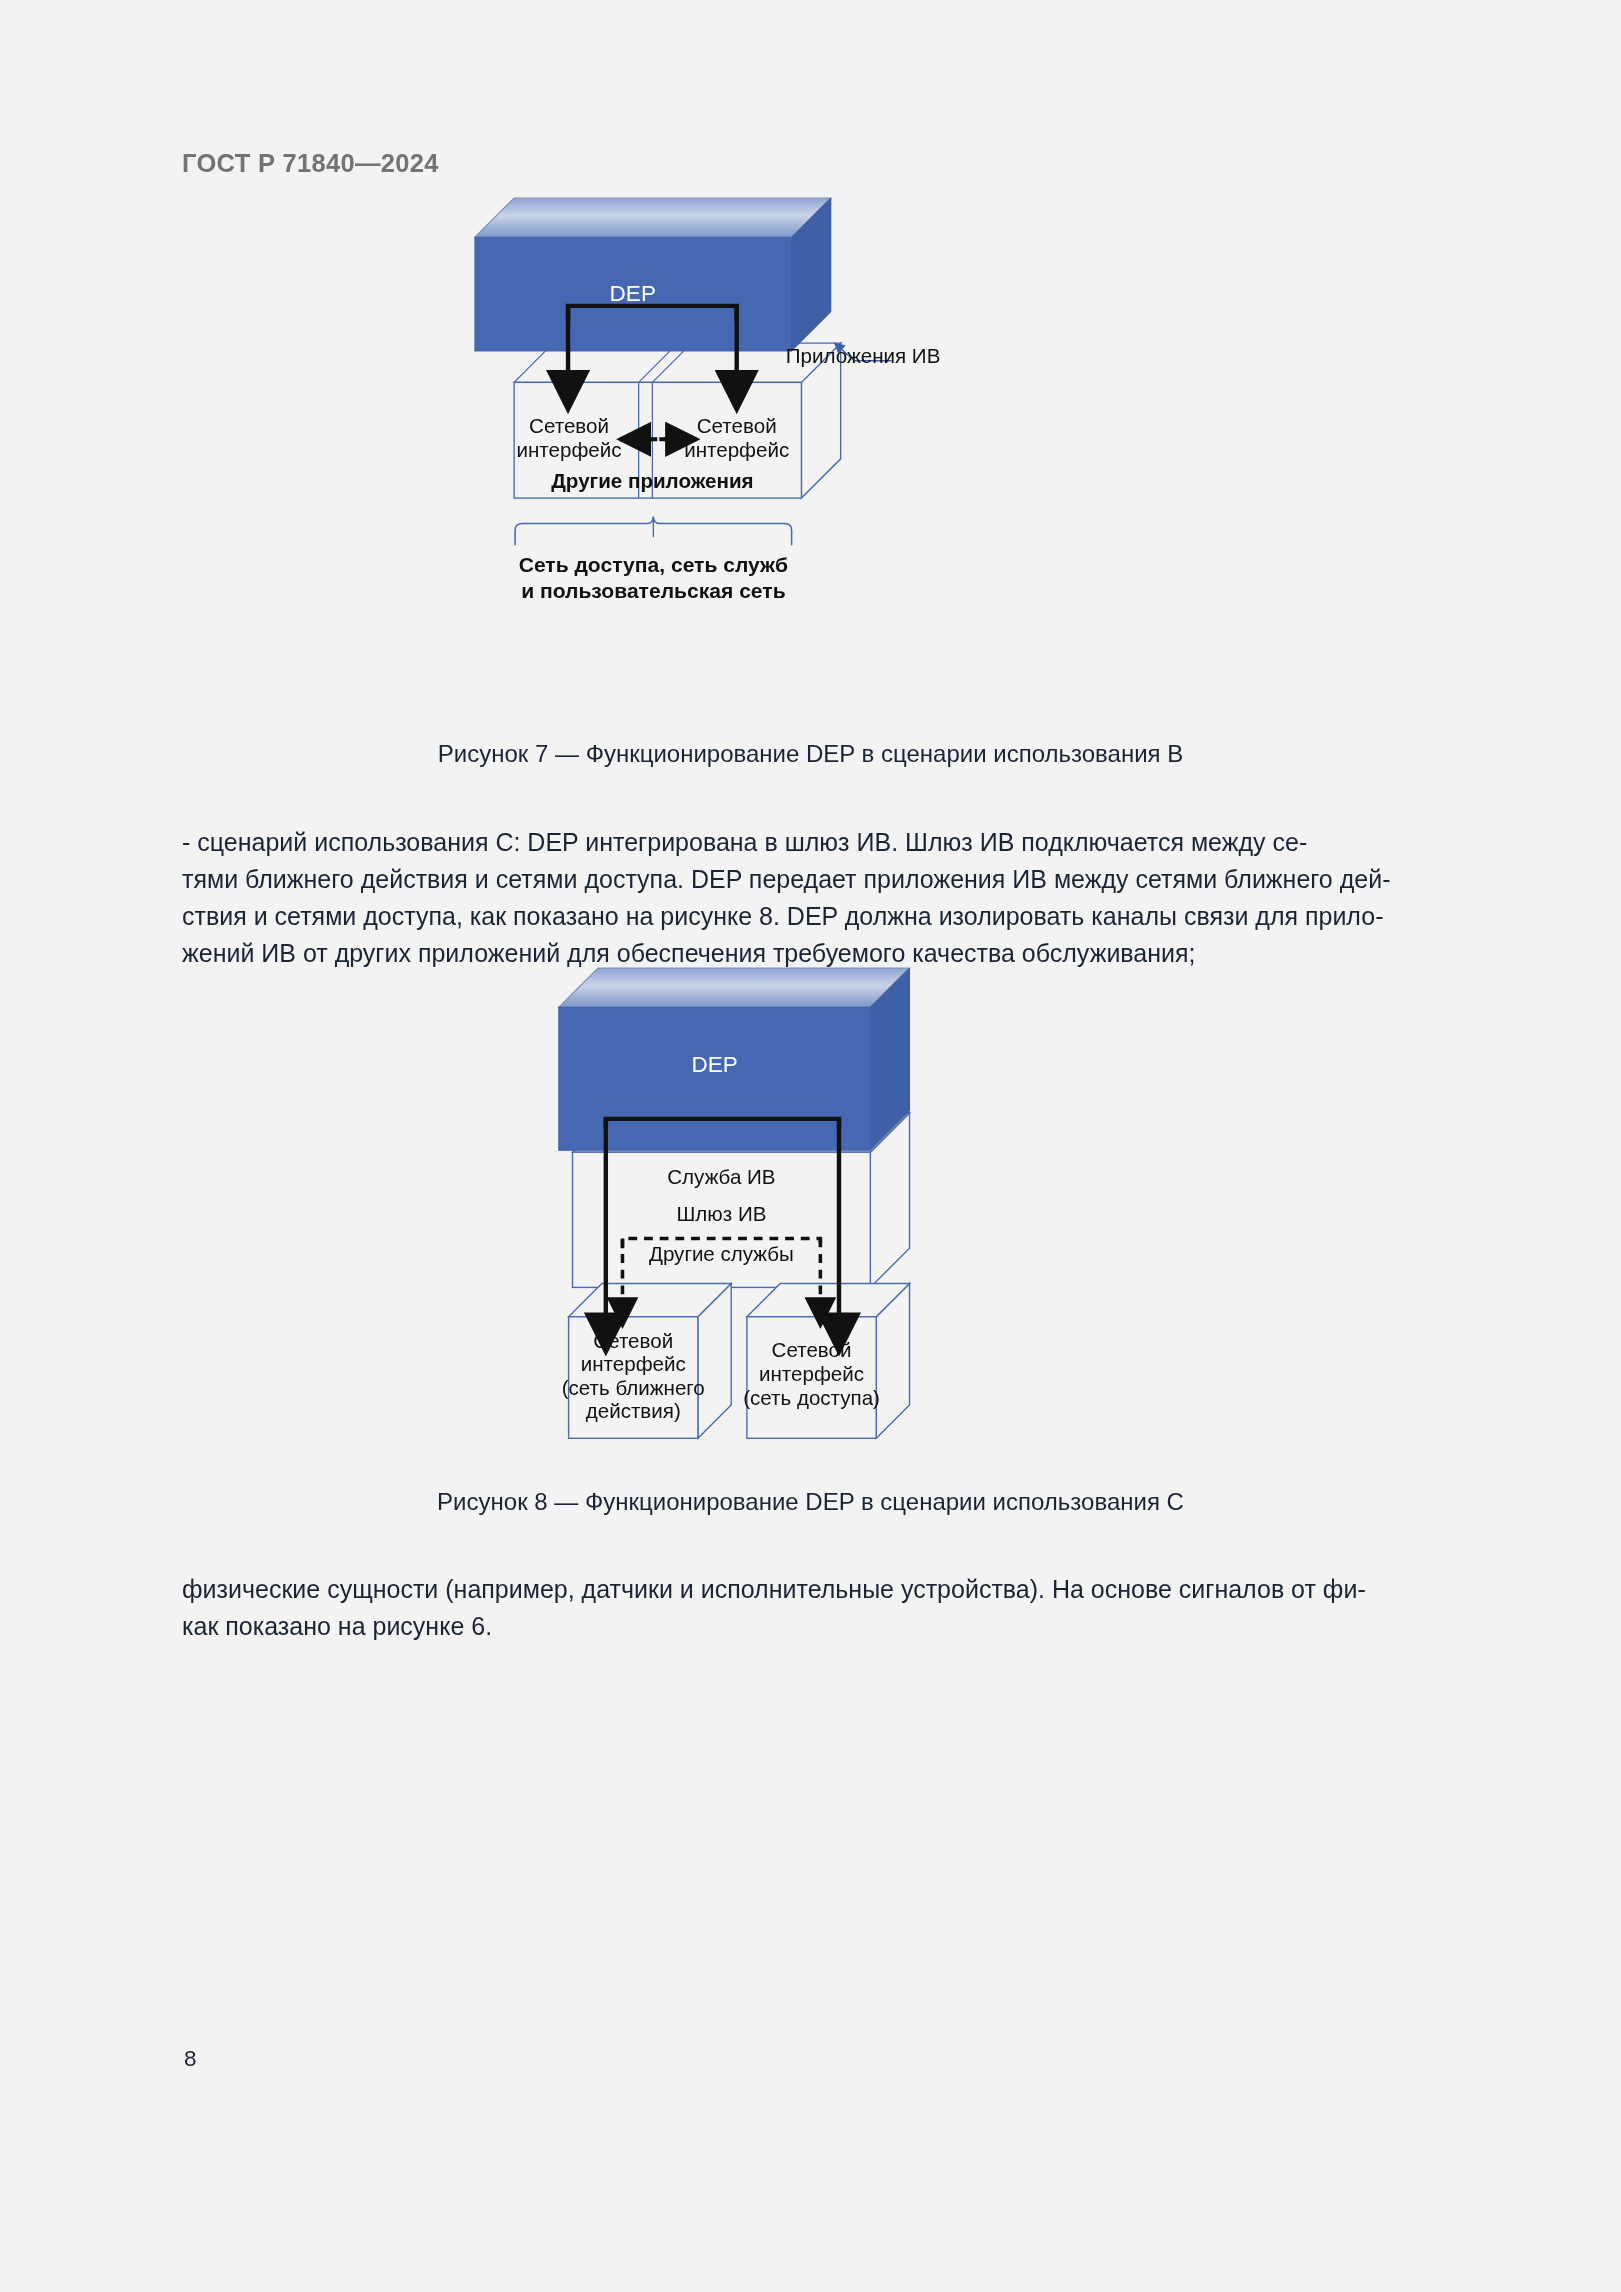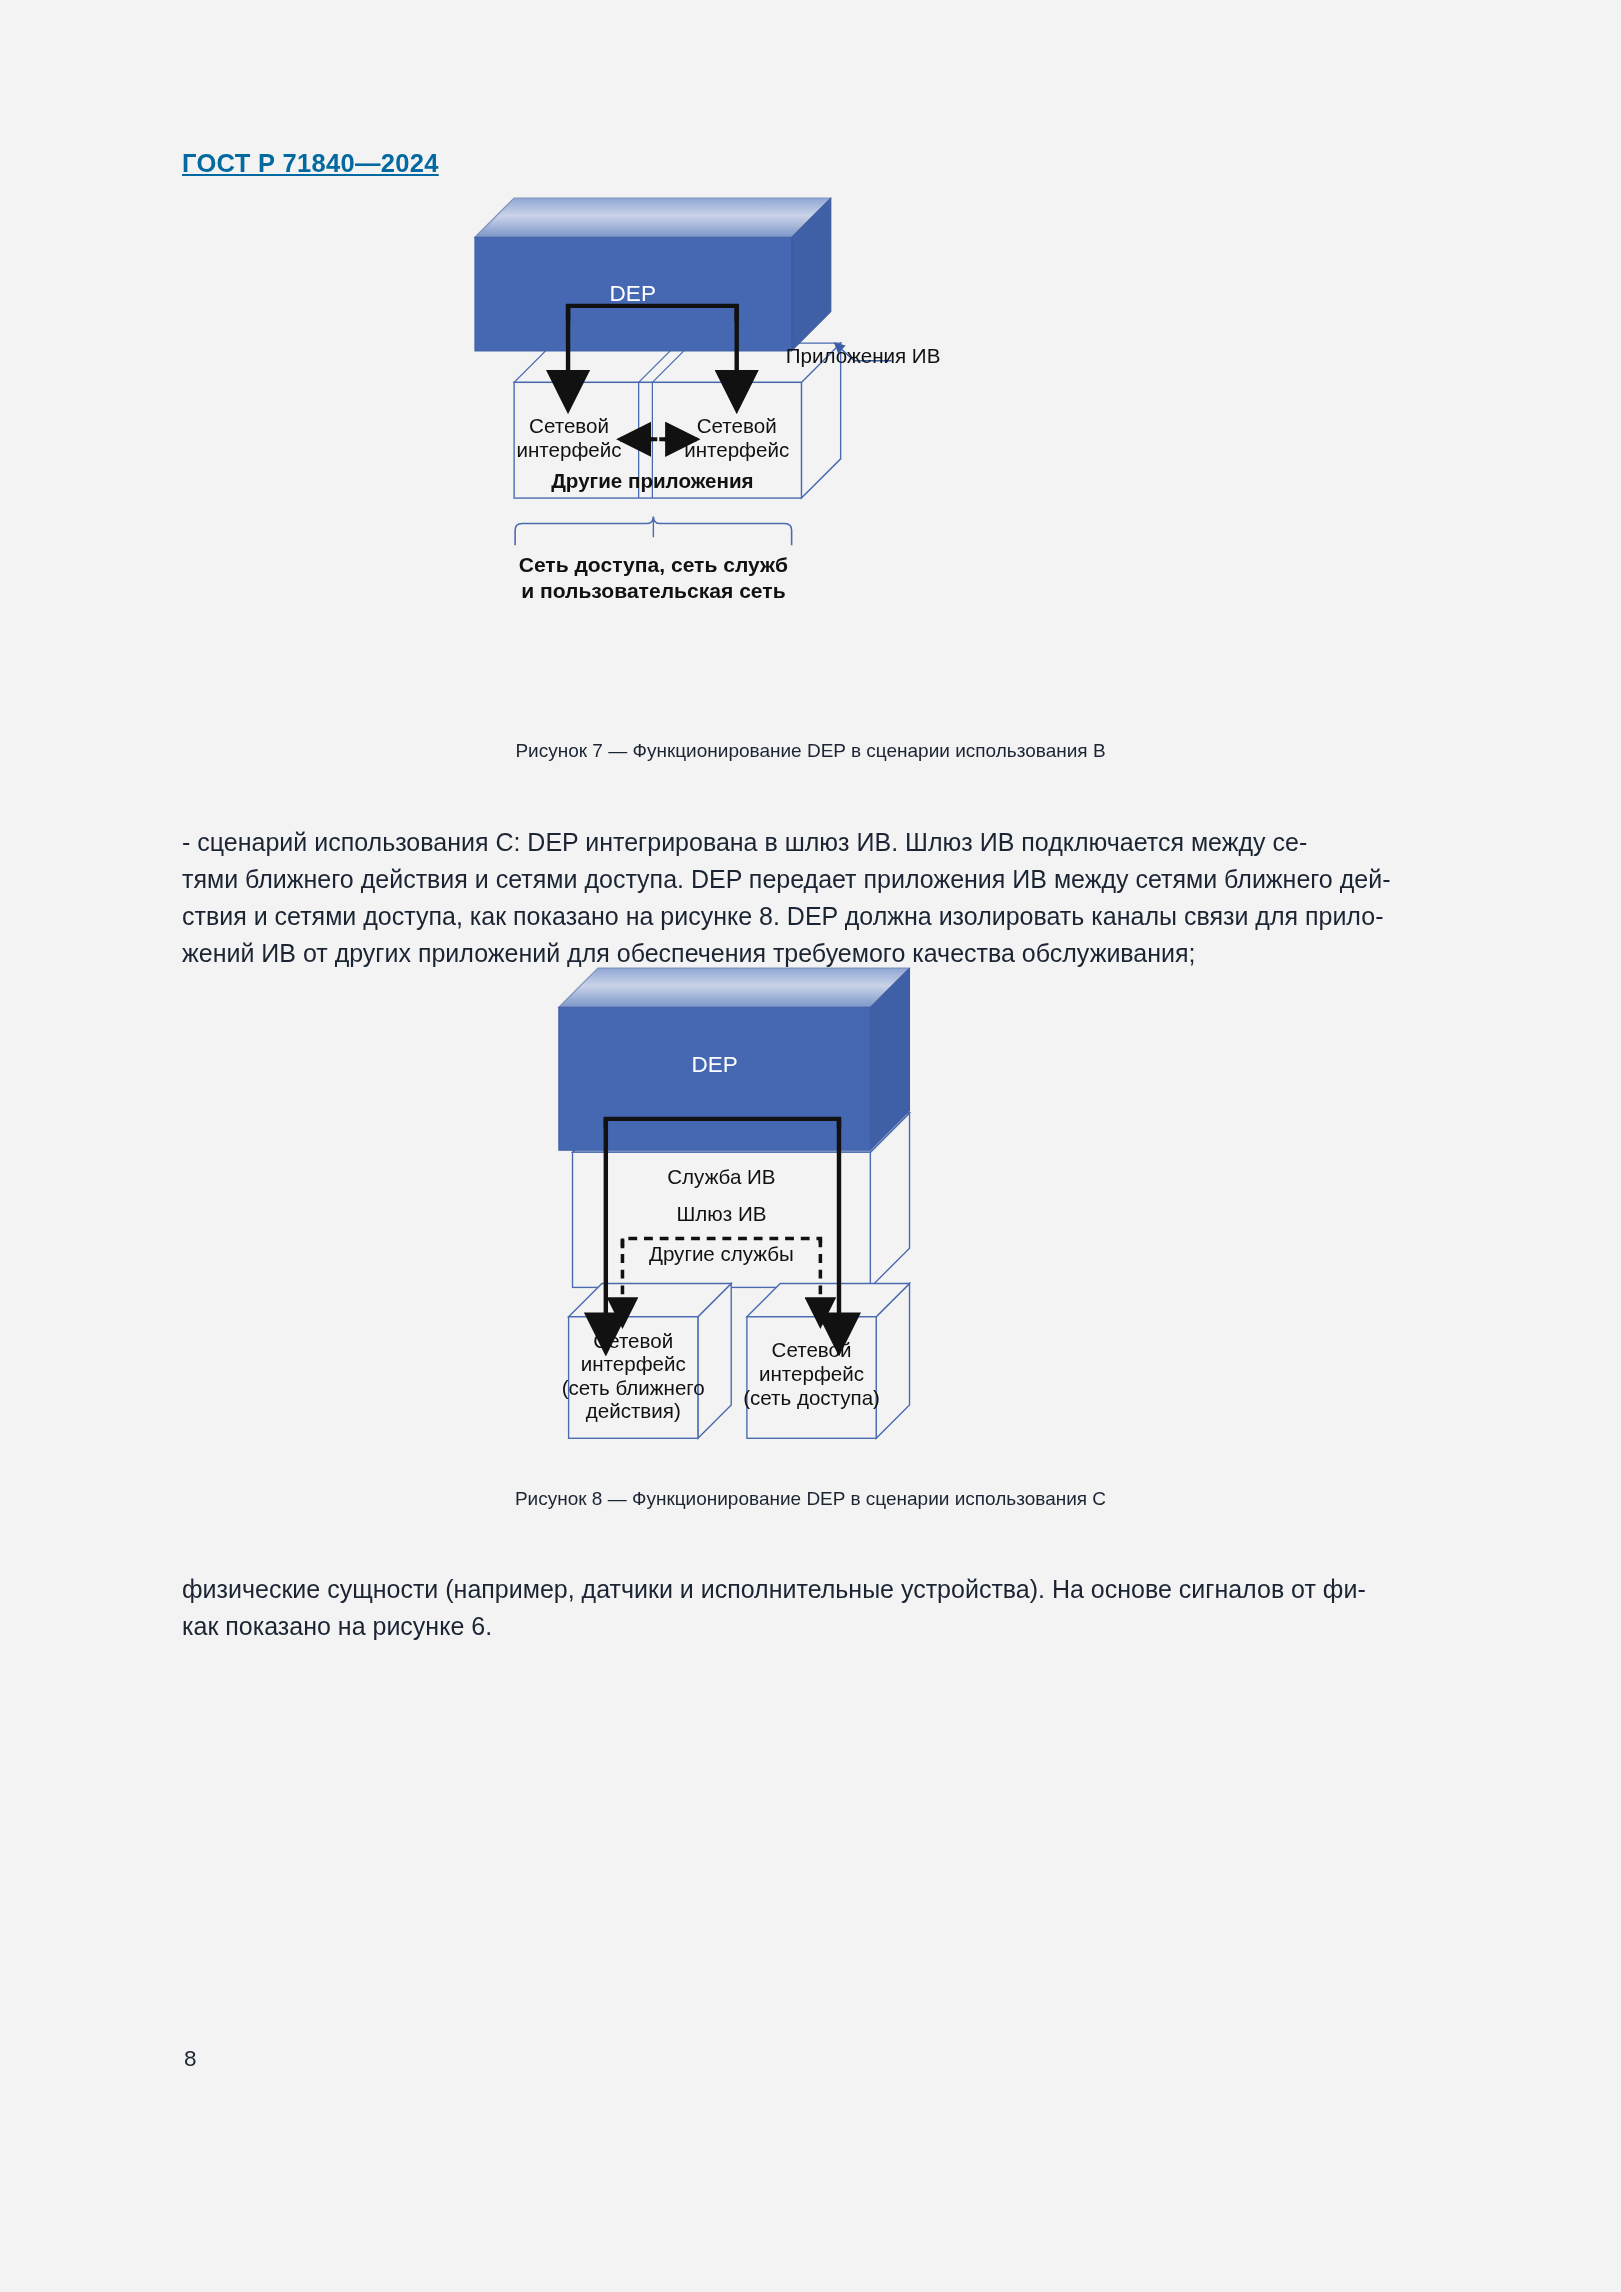--- a/index.html
+++ b/index.html
@@ -22,43 +22,42 @@
   }
 
   
   .doc-header {
     position: absolute;
     left: 182px;
     top: 149px;
     font-size: 25.5px;
     font-weight: bold;
     letter-spacing: 0.3px;
-    color: #0369a1;
+    color: #737373;
     white-space: nowrap;
-    text-decoration: underline;
   }
 
   
   .para {
     position: absolute;
     font-size: 25px;
     line-height: 37px;
     color: #1b2433;
     text-align: justify;
     margin-top: 20px;
   }
   .para .ln { display: block; white-space: pre; }
   .para .ln.last { }
 
   .caption {
     position: absolute;
     width: 1621px;
     left: 0;
     text-align: center;
-    font-size: 19px;
+    font-size: 24px;
     color: #1b2433;
     white-space: nowrap;
   }
 
   .page-number {
     position: absolute;
     left: 184px;
     top: 2046px;
     font-size: 22.5px;
     color: #1b2433;

